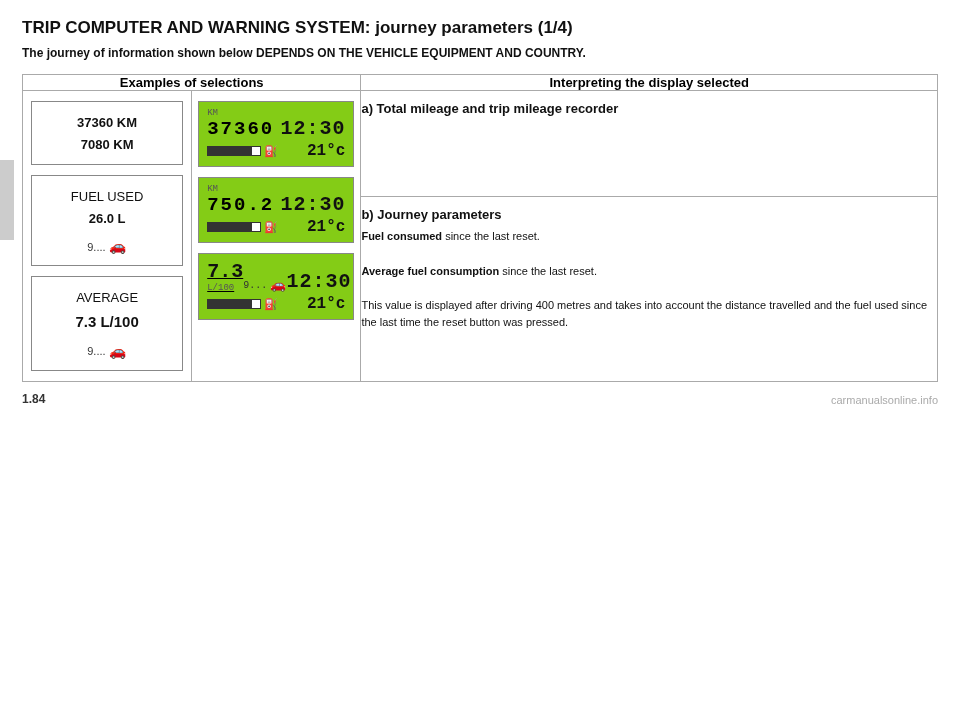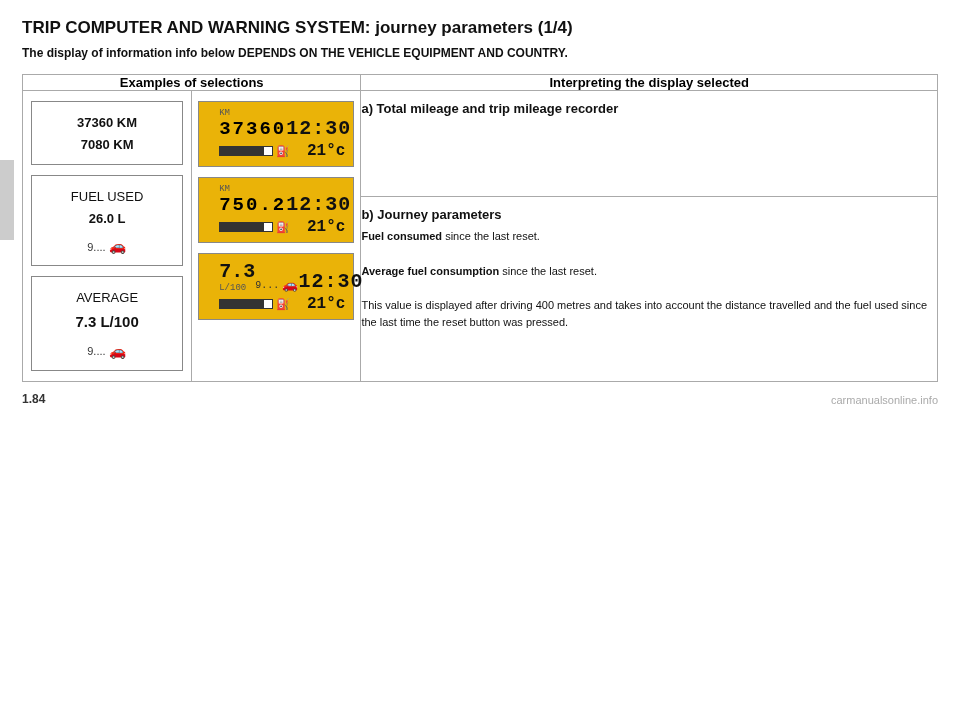--- a/index.html
+++ b/index.html
@@ -65,22 +65,22 @@
       align-items: center;
       justify-content: center;
       gap: 4px;
       margin-top: 6px;
       font-size: 12px;
       color: #333;
     }
 
     .lcd-panel {
       border: 1.5px solid #888;
-      background: #eab308;
-      padding: 6px 8px 6px 20px;
+      background: #84cc16;
+      padding: 6px 8px 6px 8px;
       font-family: 'Courier New', monospace;
     }
 
     .lcd-top-row {
       display: flex;
       justify-content: space-between;
       align-items: flex-end;
       margin-bottom: 2px;
     }
 
@@ -132,20 +132,21 @@
 
     .lcd-temp {
       font-size: 16px;
       font-weight: bold;
       color: #111;
     }
 
     .lcd-avg-left {
       display: flex;
       flex-direction: column;
+      text-decoration: underline;
     }
 
     .lcd-avg-val {
       font-size: 18px;
       font-weight: bold;
       color: #111;
     }
 
     .lcd-avg-unit {
       font-size: 9px;
@@ -238,21 +239,21 @@
       border-top: 1.5px solid #aaa;
       margin: 4px 0 10px 0;
     }
   </style>
 </head>
 <body>
 
 <div class="side-tab"></div>
 
 <div class="page-title">TRIP COMPUTER AND WARNING SYSTEM: journey parameters (1/4)</div>
-<div class="page-subtitle">The display of information info below DEPENDS ON THE VEHICLE EQUIPMENT AND COUNTRY.</div>
+<div class="page-subtitle">The journey of information shown below DEPENDS ON THE VEHICLE EQUIPMENT AND COUNTRY.</div>
 
 <table class="main-table">
   <thead>
     <tr>
       <th class="header-cell col-left-labels" colspan="2">Examples of selections</th>
       <th class="header-cell col-right">Interpreting the display selected</th>
     </tr>
   </thead>
   <tbody>
     <tr>

